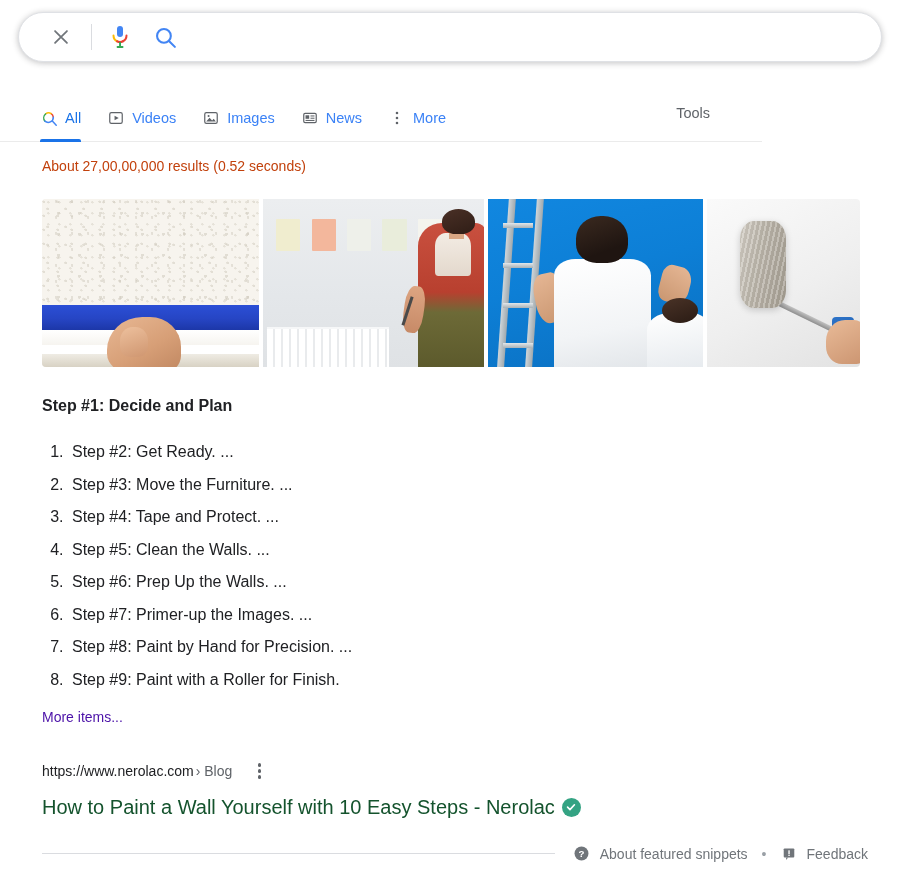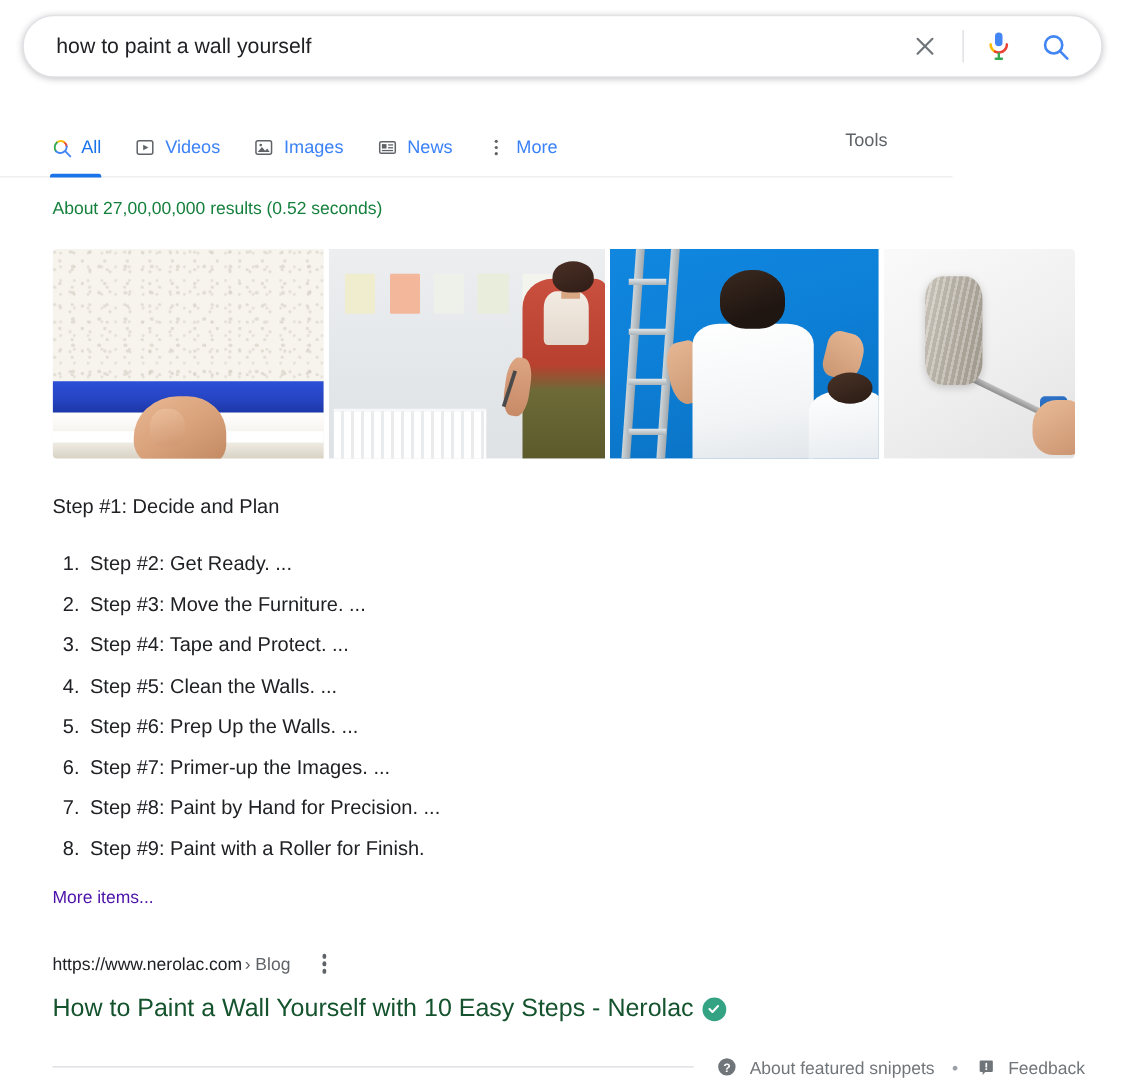--- a/index.html
+++ b/index.html
@@ -88,21 +88,21 @@
     color: #5f6368;
     cursor: pointer;
     padding-top: 1px;
   }
 
   
   .result-stats {
     position: absolute;
     left: 42px; top: 158px;
     font-size: 14px;
-    color: #15803d;
+    color: #c2410c;
   }
 
   
   .img-strip {
     position: absolute;
     left: 42px; top: 199px;
     width: 818px; height: 168px;
     display: flex;
     gap: 4px;
     border-radius: 4px;
@@ -198,21 +198,21 @@
   .t4-handle { position:absolute; right:4%; bottom:14%; width:14%; height:16%;
     background: linear-gradient(160deg,#2e74c9,#1d5ba8); border-radius: 4px; }
   .t4-hand { position:absolute; right:-4%; bottom:2%; width:26%; height:26%;
     background: linear-gradient(150deg,#e9bb98,#cb9470); border-radius: 48% 30% 24% 40%; }
 
   
   .snippet-title {
     position: absolute;
     left: 42px; top: 397px;
     font-size: 16px;
-    font-weight: normal;
+    font-weight: bold;
     color: #202124;
   }
   .snippet-list {
     position: absolute;
     left: 42px; top: 436px;
     margin: 0;
     padding-left: 26px;
     list-style-position: outside;
   }
   .snippet-list li {
@@ -291,21 +291,20 @@
     cursor: pointer;
   }
   .footer-dot { color: #9aa0a6; font-size: 14px; margin: 0 4px; }
   .footer-ico { display: flex; align-items: center; justify-content: center; }
 </style>
 </head>
 <body>
 
 <div class="searchbar-wrap">
   <div class="searchbar">
-    <input class="search-input" type="text" value="how to paint a wall yourself" placeholder="Search Google or type a URL" style="">
     <div class="sb-icon clear-icon">
       <svg width="22" height="22" viewBox="0 0 24 24">
         <path d="M5.5 5.5 L18.5 18.5 M18.5 5.5 L5.5 18.5" stroke="#70757a" stroke-width="1.9" fill="none" stroke-linecap="round"></path>
       </svg>
     </div>
     <div class="sb-divider"></div>
     <div class="sb-icon mic-icon">
       <svg width="24" height="26" viewBox="0 0 24 26">
         <rect x="9" y="2" width="6" height="11" rx="3" fill="#4285f4"></rect>
         <path d="M5.5 11.5 a6.5 6.5 0 0 0 3.5 5.75" stroke="#fbbc05" stroke-width="2" fill="none" stroke-linecap="round"></path>

